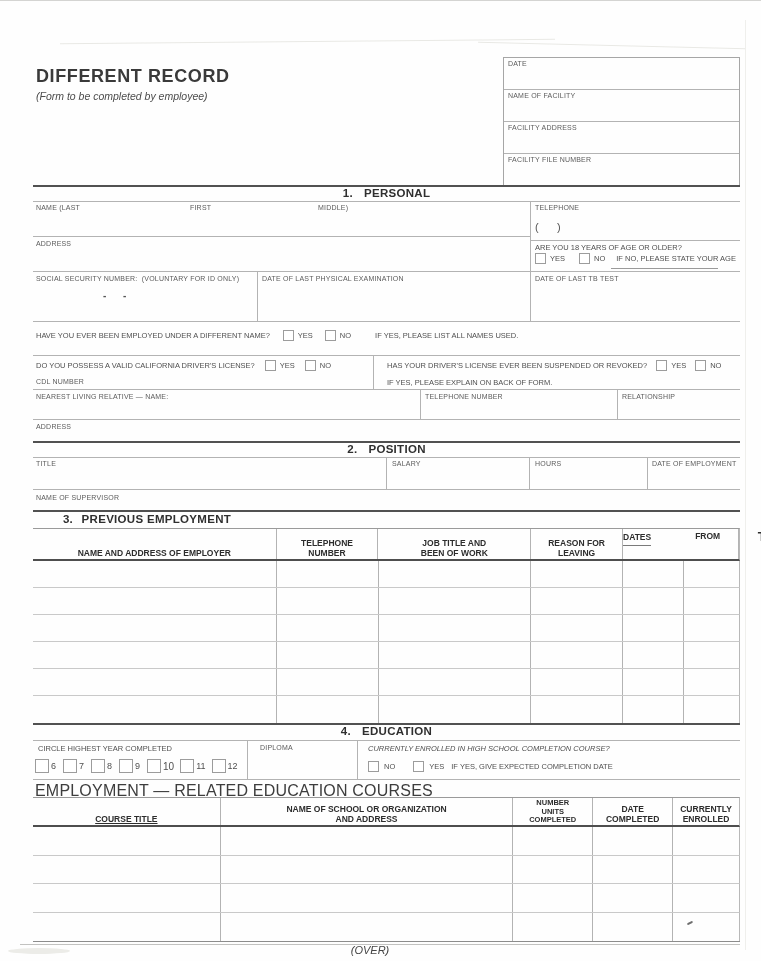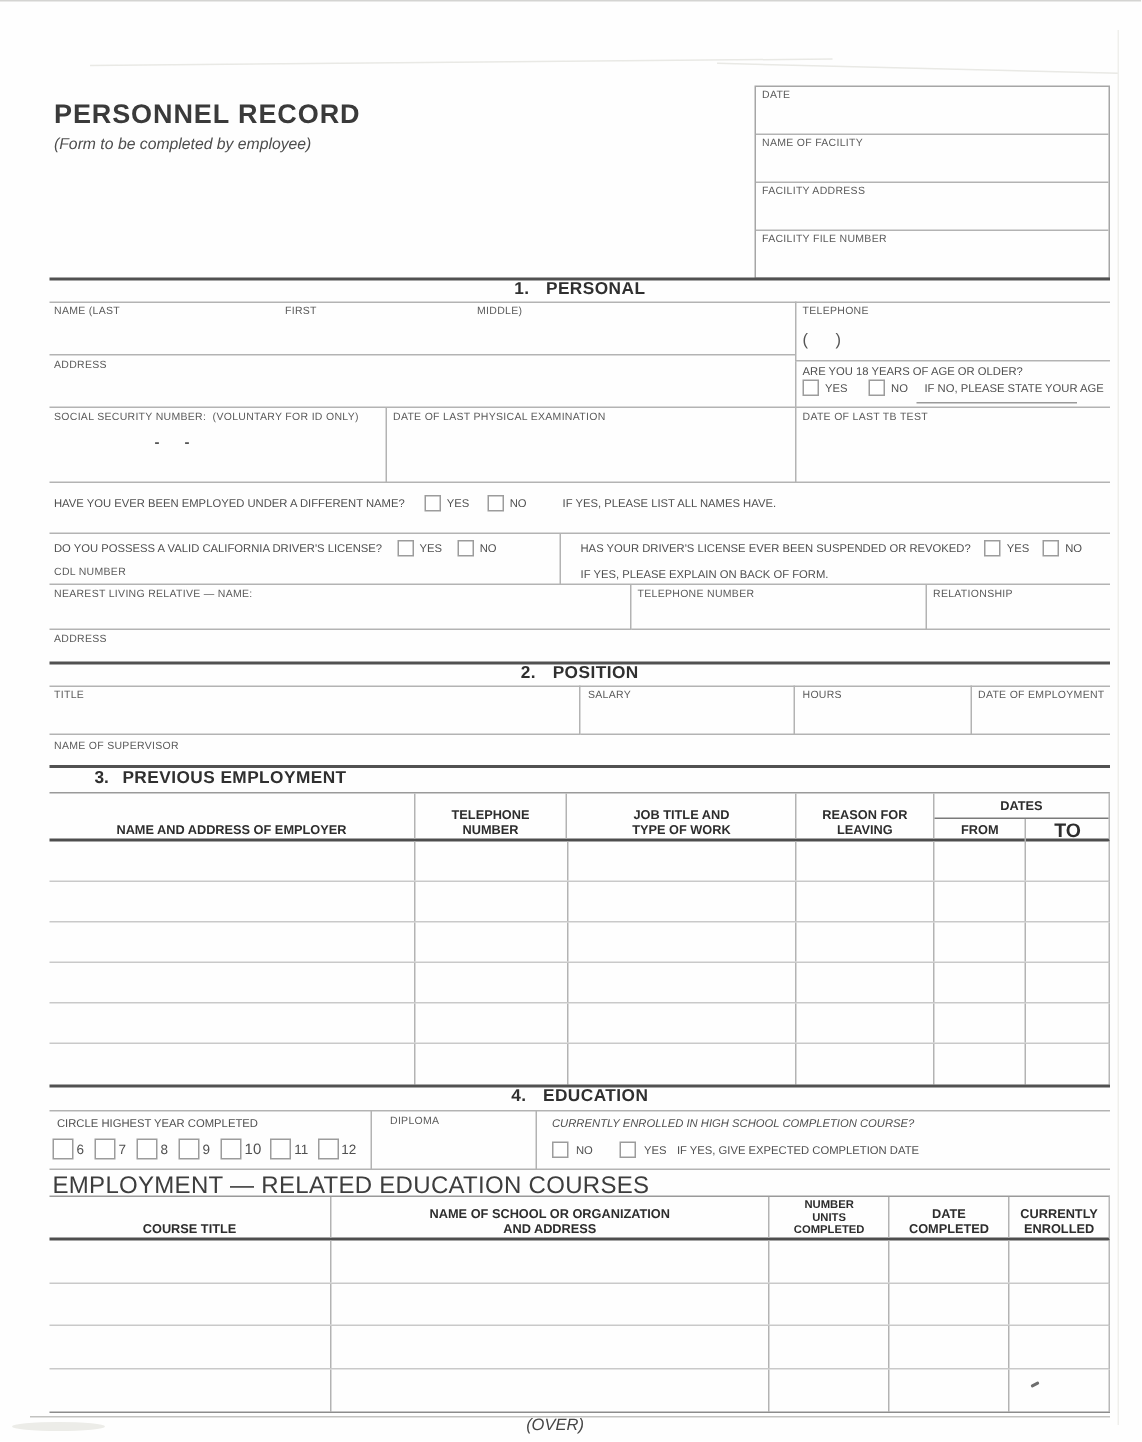--- a/index.html
+++ b/index.html
@@ -37,21 +37,21 @@
 <body>
 
 <div id="page">
 
   <div class="abs" style="left:0;top:8;width:761px;height:1px;background:#d4d4d2;"></div>
   <div class="artifact" style="left:60px;top:41px;width:495px;transform:rotate(-.5deg);"></div>
   <div class="artifact" style="left:478px;top:45px;width:268px;transform:rotate(1.4deg);"></div>
   <div class="abs" style="left:745px;top:20px;width:1px;height:930px;background:#efefec;"></div>
   <div class="abs" style="left:8px;top:948px;width:62px;height:6px;border-radius:50%;background:#ececе8;background:#ecece8;"></div>
 
-  <div class="abs" style="left:36px;top:66px;font-size:18px;font-weight:bold;color:#3a3a3a;letter-spacing:.6px;">PERSONNEL RECORD</div>
+  <div class="abs" style="left:36px;top:66px;font-size:18px;font-weight:bold;color:#3a3a3a;letter-spacing:.6px;">DIFFERENT RECORD</div>
   <div class="abs ital" style="left:36px;top:90px;font-size:10.5px;color:#4d4d4d;">(Form to be completed by employee)</div>
 
   <div class="cell" style="left:503px;top:57px;width:237px;height:129px;border:1px solid #a6a6a6;display:flex;flex-direction:column;">
     <div class="lbl pad bb" style="flex:1;">DATE</div>
     <div class="lbl pad bb" style="flex:1;">NAME OF FACILITY</div>
     <div class="lbl pad bb" style="flex:1;">FACILITY ADDRESS</div>
     <div class="lbl pad" style="flex:1;">FACILITY FILE NUMBER</div>
   </div>
 
   <div class="thick" style="left:33px;top:185px;width:707px;"></div>
@@ -98,21 +98,21 @@
     <span class="lbl abs" style="left:4px;top:3px;">DATE OF LAST TB TEST</span>
   </div>
 
   <div class="cell bb" style="left:33px;top:322px;width:707px;height:34px;">
     <div class="cbrow abs" style="left:3px;top:8px;">
       <span>HAVE YOU EVER BEEN EMPLOYED UNDER A DIFFERENT NAME?</span>
       <span class="cb" style="margin-left:13px;"></span>
       <span style="margin:0 12px 0 4px;">YES</span>
       <span class="cb"></span>
       <span style="margin:0 24px 0 4px;">NO</span>
-      <span>IF YES, PLEASE LIST ALL NAMES HAVE.</span>
+      <span>IF YES, PLEASE LIST ALL NAMES USED.</span>
     </div>
   </div>
 
   <div class="cell br bb" style="left:33px;top:356px;width:341px;height:34px;">
     <div class="cbrow abs" style="left:3px;top:4px;">
       <span>DO YOU POSSESS A VALID CALIFORNIA DRIVER'S LICENSE?</span>
       <span class="cb" style="margin-left:10px;"></span>
       <span style="margin:0 10px 0 4px;">YES</span>
       <span class="cb"></span>
       <span style="margin-left:4px;">NO</span>
@@ -175,27 +175,27 @@
     <div class="thead" style="height:33px;">
       <div class="thcell" style="width:243px;">
         <span>NAME AND ADDRESS OF EMPLOYER</span>
       </div>
       <div class="thcell bl" style="width:102px;">
         <span>TELEPHONE</span>
         <span>NUMBER</span>
       </div>
       <div class="thcell bl" style="width:153px;">
         <span>JOB TITLE AND</span>
-        <span>TYPE OF WORK</span>
+        <span>BEEN OF WORK</span>
       </div>
       <div class="thcell bl" style="width:92px;">
         <span>REASON FOR</span>
         <span>LEAVING</span>
       </div>
-      <div class="bl" style="width:117px;display:flex;flex-direction:column;box-sizing:border-box;">
+      <div class="bl" style="width:117px;display:flex;flex-direction:row;box-sizing:border-box;gap:26px;">
         <div style="height:16px;line-height:16px;border-bottom:1px solid #7a7a7a;font-size:8.5px;">DATES</div>
         <div style="flex:1;display:flex;">
           <div style="width:61px;line-height:15px;font-size:8.5px;box-sizing:border-box;">FROM</div>
           <div class="bl" style="width:56px;line-height:15px;font-size:13px;box-sizing:border-box;">TO</div>
         </div>
       </div>
     </div>
 
     <div class="trow" style="height:27px;">
       <div class="tcell" style="width:243px;"></div>
@@ -285,21 +285,21 @@
       <span style="margin:0 7px 0 5px;">YES</span>
       <span>IF YES, GIVE EXPECTED COMPLETION DATE</span>
 
     </div>
   </div>
 
   <div class="abs" style="left:35px;top:782px;font-size:16px;color:#3d3d3d;letter-spacing:.2px;">EMPLOYMENT — RELATED EDUCATION COURSES</div>
 
   <div class="tbl" style="left:33px;top:797px;width:707px;">
     <div class="thead" style="height:30px;">
-      <div class="thcell" style="width:187px;">
+      <div class="thcell" style="width:187px;text-decoration:underline;">
         <span>COURSE TITLE</span>
       </div>
       <div class="thcell bl" style="width:293px;">
         <span>NAME OF SCHOOL OR ORGANIZATION</span>
         <span>AND ADDRESS</span>
       </div>
       <div class="thcell bl" style="width:80px;font-size:7.5px;">
         <span>NUMBER</span>
         <span>UNITS</span>
         <span>COMPLETED</span>

